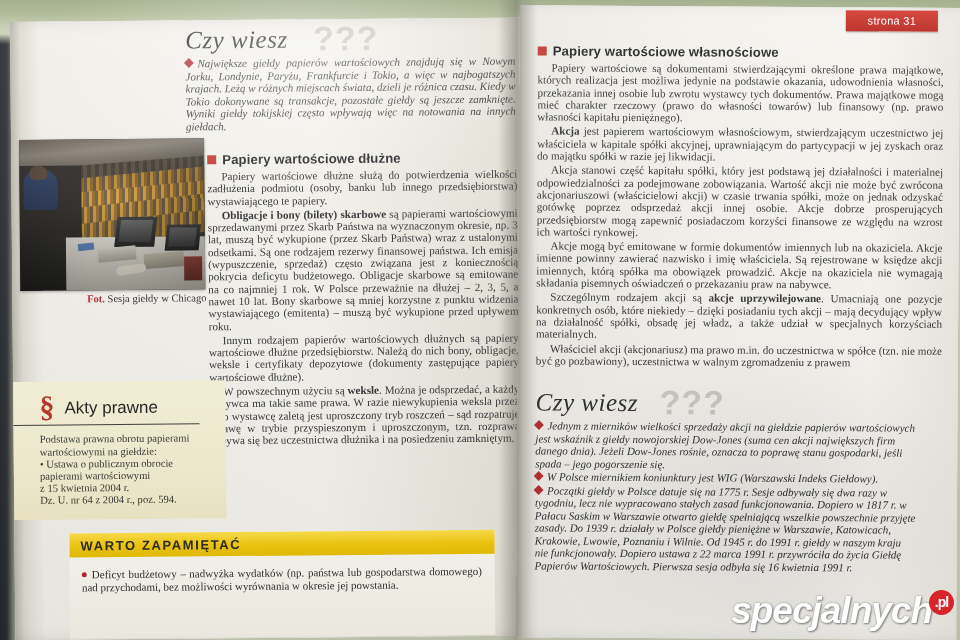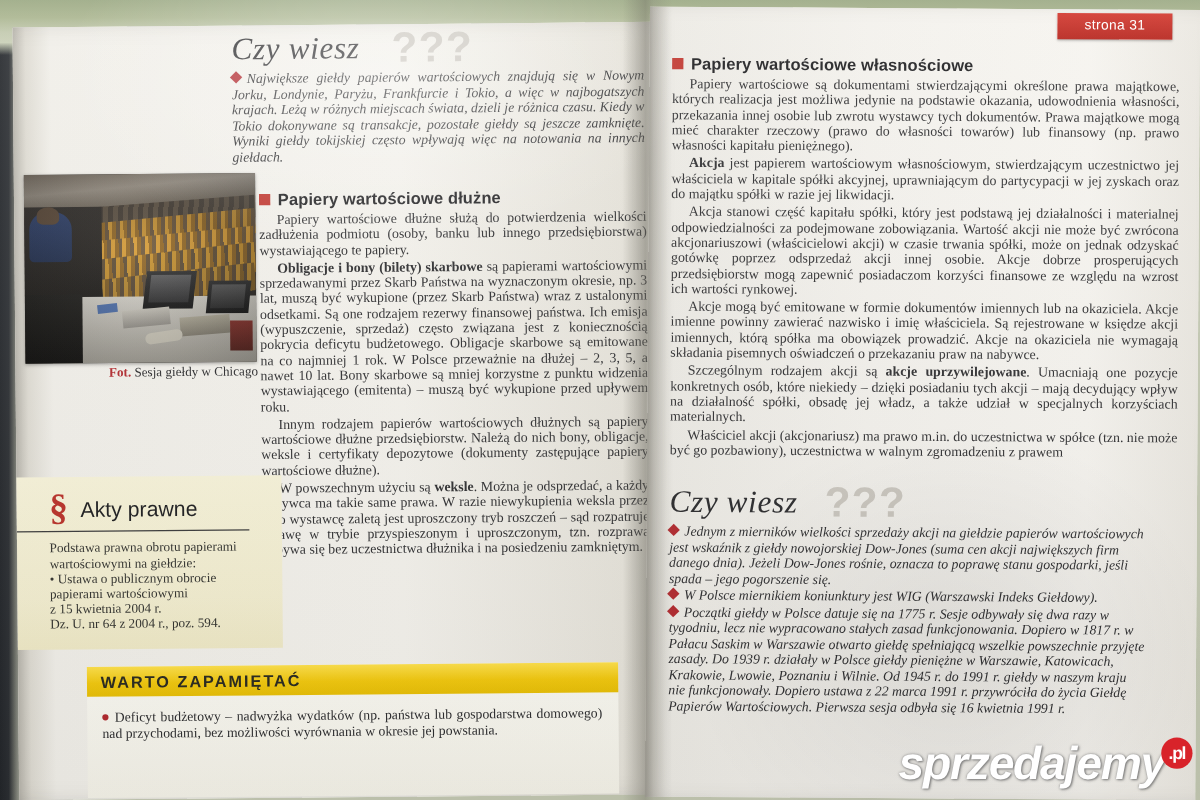--- a/index.html
+++ b/index.html
@@ -268,16 +268,16 @@
         </div>
       </div>
 
     </div>
   </div>
 
   <div class="gutter"></div>
   <div class="sheen"></div>
 
   <div id="wm">
-    <span>sprzedajemy</span><span class="pl">.pl</span>
+    <span>specjalnych</span><span class="pl">.pl</span>
   </div>
 
 </div>
 
 </body></html>

